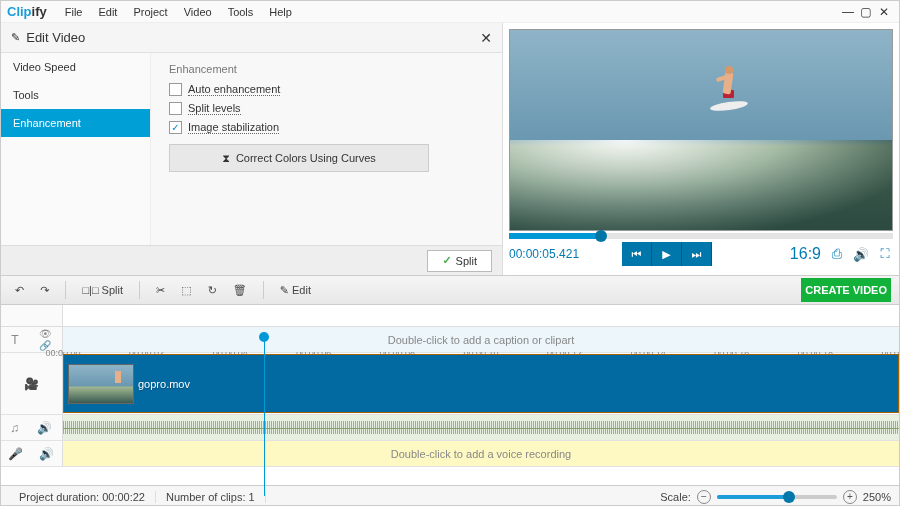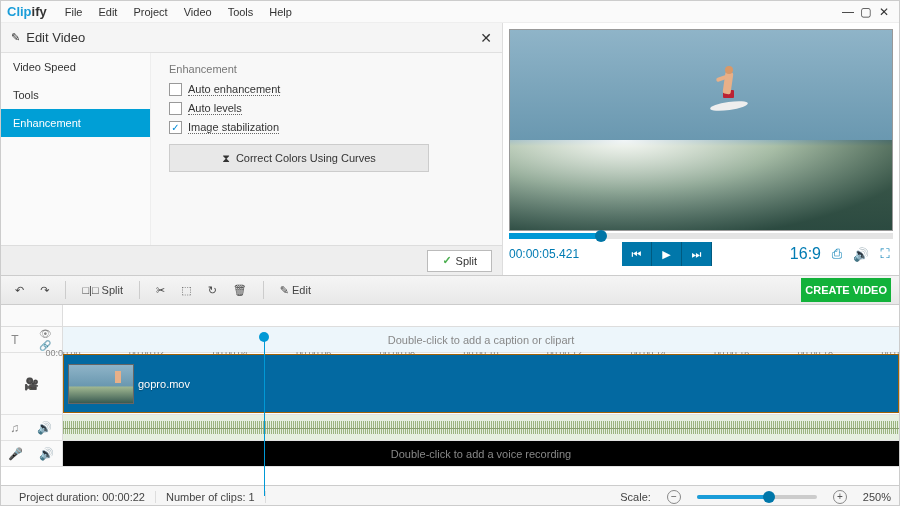--- a/index.html
+++ b/index.html
@@ -67,24 +67,24 @@
 .video-track { height: 62px; }
 .video-clip { position:absolute; left:0; right:0; top:1px; bottom:1px; background:#0369a1; border:1px solid #a16207; display:flex; align-items:center; gap:2px; padding-left:2px;}
 .thumb { width:66px; height:40px; margin:2px; background: linear-gradient(180deg,#8fb4c8 0%,#6a98b0 55%,#9fb690 58%,#3a5b52 100%); border:1px solid #666; position:relative;}
 .thumb .mini { position:absolute; right:12px; top:6px; width:6px; height:12px; background:#e8b088;}
 .clip-label { color:#fff; text-shadow:0 1px 1px rgba(0,0,0,.3); font-size:11px; }
 .audio-track { height: 26px; }
 .audio-body { background: #e6efe0; position:relative; overflow:hidden; }
 .wave-line { position:absolute; left:0; right:0; top:50%; height:1px; background:#8aa070;}
 .wave-blob { position:absolute; left:0; right:0; top:6px; bottom:6px; background: repeating-linear-gradient(90deg,#7a9a56 0 1px, transparent 1px 2px); opacity:.7;}
 .voice-track { height: 26px; }
-.voice-body { display:flex; align-items:center; justify-content:center; color:#888; background:#000000;}
+.voice-body { display:flex; align-items:center; justify-content:center; color:#888; background:#fef9c3;}
 .statusbar { height: 22px; border-top: 1px solid #ccc; display: flex; align-items: center; padding: 0 8px; font-size: 11px; color:#444; background:#f6f6f6; }
 .sbox { padding: 0 10px; border-right: 1px solid #ddd; }
-.scale-group { margin-left:auto; display:flex; align-items:center; gap:16px;justify-content:center; }
+.scale-group { margin-left:auto; display:flex; align-items:center; gap:6px;justify-content:center; }
 .slider { width: 120px; height: 4px; background:#ccc; position:relative; border-radius:2px;}
 .slider-fill { position:absolute; left:0; top:0; bottom:0; width:60%; background:#1a9dd9; border-radius:2px;}
 .slider-knob { position:absolute; left:60%; top:-4px; width:12px; height:12px; background:#0077aa; border-radius:50%; margin-left:-6px;}
 .circ { width:14px; height:14px; border:1px solid #888; border-radius:50%; display:flex; align-items:center; justify-content:center; font-size:10px; cursor:default; color:#555;}
 </style>
 </head>
 <body>
 
 <div class="menubar">
   <span class="logo"><span class="logo-c">Clip</span><span class="logo-rest">ify</span></span>
@@ -114,21 +114,21 @@
         <div class="tab active">Enhancement</div>
       </div>
       <div class="tab-content">
         <div class="section-label">Enhancement</div>
         <div class="chk-row">
           <span class="chk"></span>
           <span class="dotted">Auto enhancement</span>
         </div>
         <div class="chk-row">
           <span class="chk"></span>
-          <span class="dotted">Auto levels</span>
+          <span class="dotted">Split levels</span>
         </div>
         <div class="chk-row">
           <span class="chk checked"></span>
           <span class="dotted">Image stabilization</span>
         </div>
         <div class="curves-btn">
           <span>⧗</span>
           <span>Correct Colors Using Curves</span>
         </div>
       </div>

